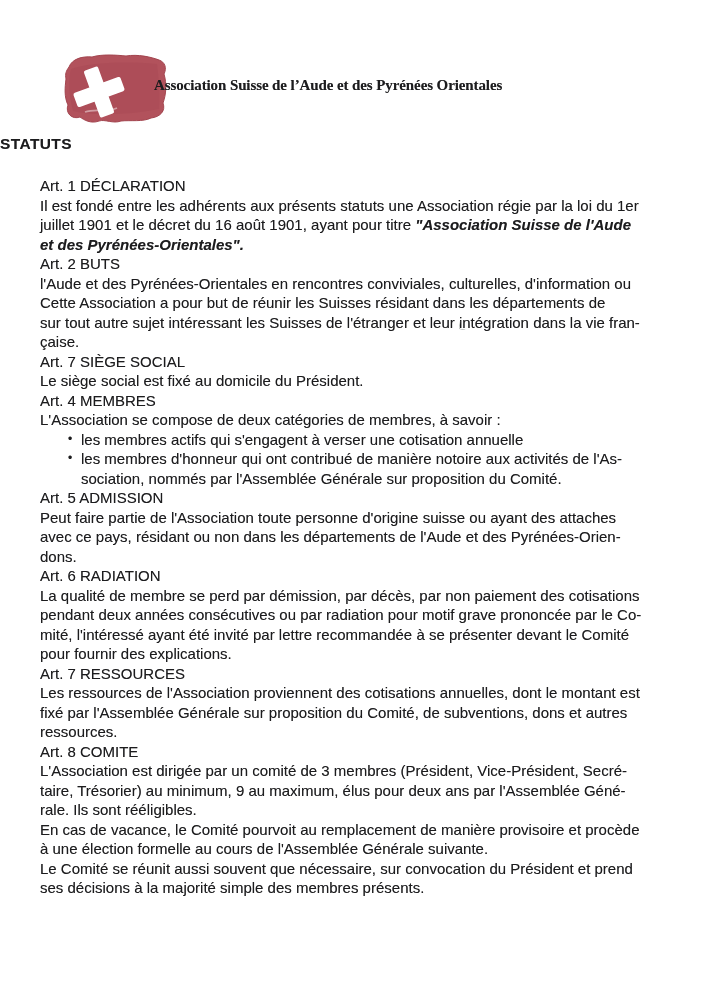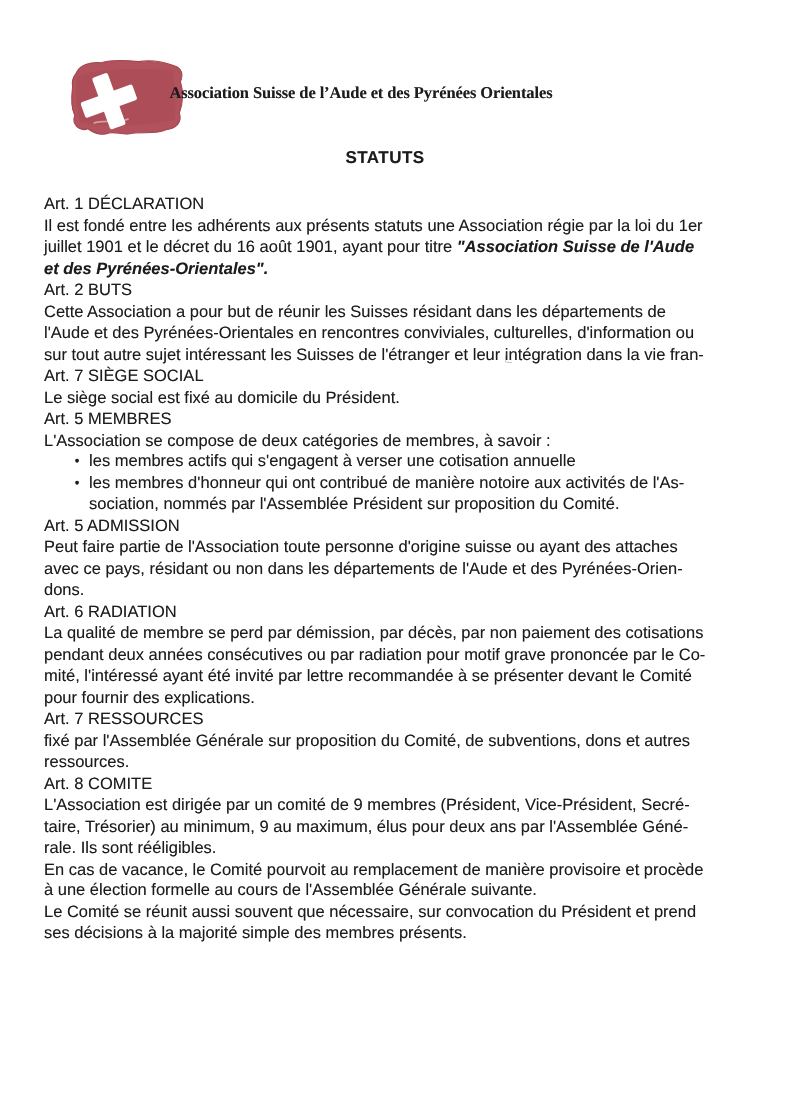--- a/index.html
+++ b/index.html
@@ -19,21 +19,21 @@
 
   .org-title{
     position:absolute; left:154px; top:77px;
     font-family:"Liberation Serif", serif;
     font-weight:bold; font-size:15px; letter-spacing:-0.1px;
     white-space:nowrap;
   }
 
   .doc-title{
     position:absolute; top:135px; left:0; width:700px;
-    text-align:center; font-weight:bold; font-size:15.5px; letter-spacing:.4px;
+    font-weight:bold; font-size:15.5px; letter-spacing:.4px;
   }
 
   #articles{
     position:absolute; left:40px; top:176px; width:614px;
     font-size:15px; line-height:19.5px;
   }
   .article + .article{ margin-top:0; }
   .art-heading{ white-space:nowrap; }
   .line{ white-space:nowrap; }
   .em{ font-weight:bold; font-style:italic; }
@@ -79,66 +79,68 @@
 
   <div id="articles" class="scan-ink">
       <div class="article">
         <div class="art-heading">Art. 1 DÉCLARATION</div>
         <div class="line"><span>Il est fondé entre les adhérents aux présents statuts une Association régie par la loi du 1er</span></div>
         <div class="line"><span>juillet 1901 et le décret du 16 août 1901, ayant pour titre </span><span class="em">"Association Suisse de l'Aude</span></div>
         <div class="line"><span class="em">et des Pyrénées-Orientales".</span></div>
       </div>
       <div class="article">
         <div class="art-heading">Art. 2 BUTS</div>
+        <div class="line"><span>l'Aude et des Pyrénées-Orientales en rencontres conviviales, culturelles, d'information ou</span></div>
         <div class="line"><span>Cette Association a pour but de réunir les Suisses résidant dans les départements de</span></div>
-        <div class="line"><span>l'Aude et des Pyrénées-Orientales en rencontres conviviales, culturelles, d'information ou</span></div>
         <div class="line"><span>sur tout autre sujet intéressant les Suisses de l'étranger et leur intégration dans la vie fran-</span></div>
+        <div class="line"><span>çaise.</span></div>
       </div>
       <div class="article">
         <div class="art-heading">Art. 7 SIÈGE SOCIAL</div>
         <div class="line"><span>Le siège social est fixé au domicile du Président.</span></div>
       </div>
       <div class="article">
-        <div class="art-heading">Art. 5 MEMBRES</div>
+        <div class="art-heading">Art. 4 MEMBRES</div>
         <div class="line"><span>L'Association se compose de deux catégories de membres, à savoir :</span></div>
         <div class="bullet-item">
           <div class="bullet-dot">•</div>
           <div class="bullet-text">
             <div class="line">les membres actifs qui s'engagent à verser une cotisation annuelle</div>
           </div>
         </div>
         <div class="bullet-item">
           <div class="bullet-dot">•</div>
           <div class="bullet-text">
             <div class="line">les membres d'honneur qui ont contribué de manière notoire aux activités de l'As-</div>
-            <div class="line">sociation, nommés par l'Assemblée Président sur proposition du Comité.</div>
+            <div class="line">sociation, nommés par l'Assemblée Générale sur proposition du Comité.</div>
           </div>
         </div>
       </div>
       <div class="article">
         <div class="art-heading">Art. 5 ADMISSION</div>
         <div class="line"><span>Peut faire partie de l'Association toute personne d'origine suisse ou ayant des attaches</span></div>
         <div class="line"><span>avec ce pays, résidant ou non dans les départements de l'Aude et des Pyrénées-Orien-</span></div>
         <div class="line"><span>dons.</span></div>
       </div>
       <div class="article">
         <div class="art-heading">Art. 6 RADIATION</div>
         <div class="line"><span>La qualité de membre se perd par démission, par décès, par non paiement des cotisations</span></div>
         <div class="line"><span>pendant deux années consécutives ou par radiation pour motif grave prononcée par le Co-</span></div>
         <div class="line"><span>mité, l'intéressé ayant été invité par lettre recommandée à se présenter devant le Comité</span></div>
         <div class="line"><span>pour fournir des explications.</span></div>
       </div>
       <div class="article">
         <div class="art-heading">Art. 7 RESSOURCES</div>
+        <div class="line"><span>Les ressources de l'Association proviennent des cotisations annuelles, dont le montant est</span></div>
         <div class="line"><span>fixé par l'Assemblée Générale sur proposition du Comité, de subventions, dons et autres</span></div>
         <div class="line"><span>ressources.</span></div>
       </div>
       <div class="article">
         <div class="art-heading">Art. 8 COMITE</div>
-        <div class="line"><span>L'Association est dirigée par un comité de 9 membres (Président, Vice-Président, Secré-</span></div>
+        <div class="line"><span>L'Association est dirigée par un comité de 3 membres (Président, Vice-Président, Secré-</span></div>
         <div class="line"><span>taire, Trésorier) au minimum, 9 au maximum, élus pour deux ans par l'Assemblée Géné-</span></div>
         <div class="line"><span>rale. Ils sont rééligibles.</span></div>
         <div class="line"><span>En cas de vacance, le Comité pourvoit au remplacement de manière provisoire et procède</span></div>
         <div class="line"><span>à une élection formelle au cours de l'Assemblée Générale suivante.</span></div>
         <div class="line"><span>Le Comité se réunit aussi souvent que nécessaire, sur convocation du Président et prend</span></div>
         <div class="line"><span>ses décisions à la majorité simple des membres présents.</span></div>
       </div>
     </div>
 
   <div class="stray-mark" style="border-color: rgb(143, 148, 144);"></div>

